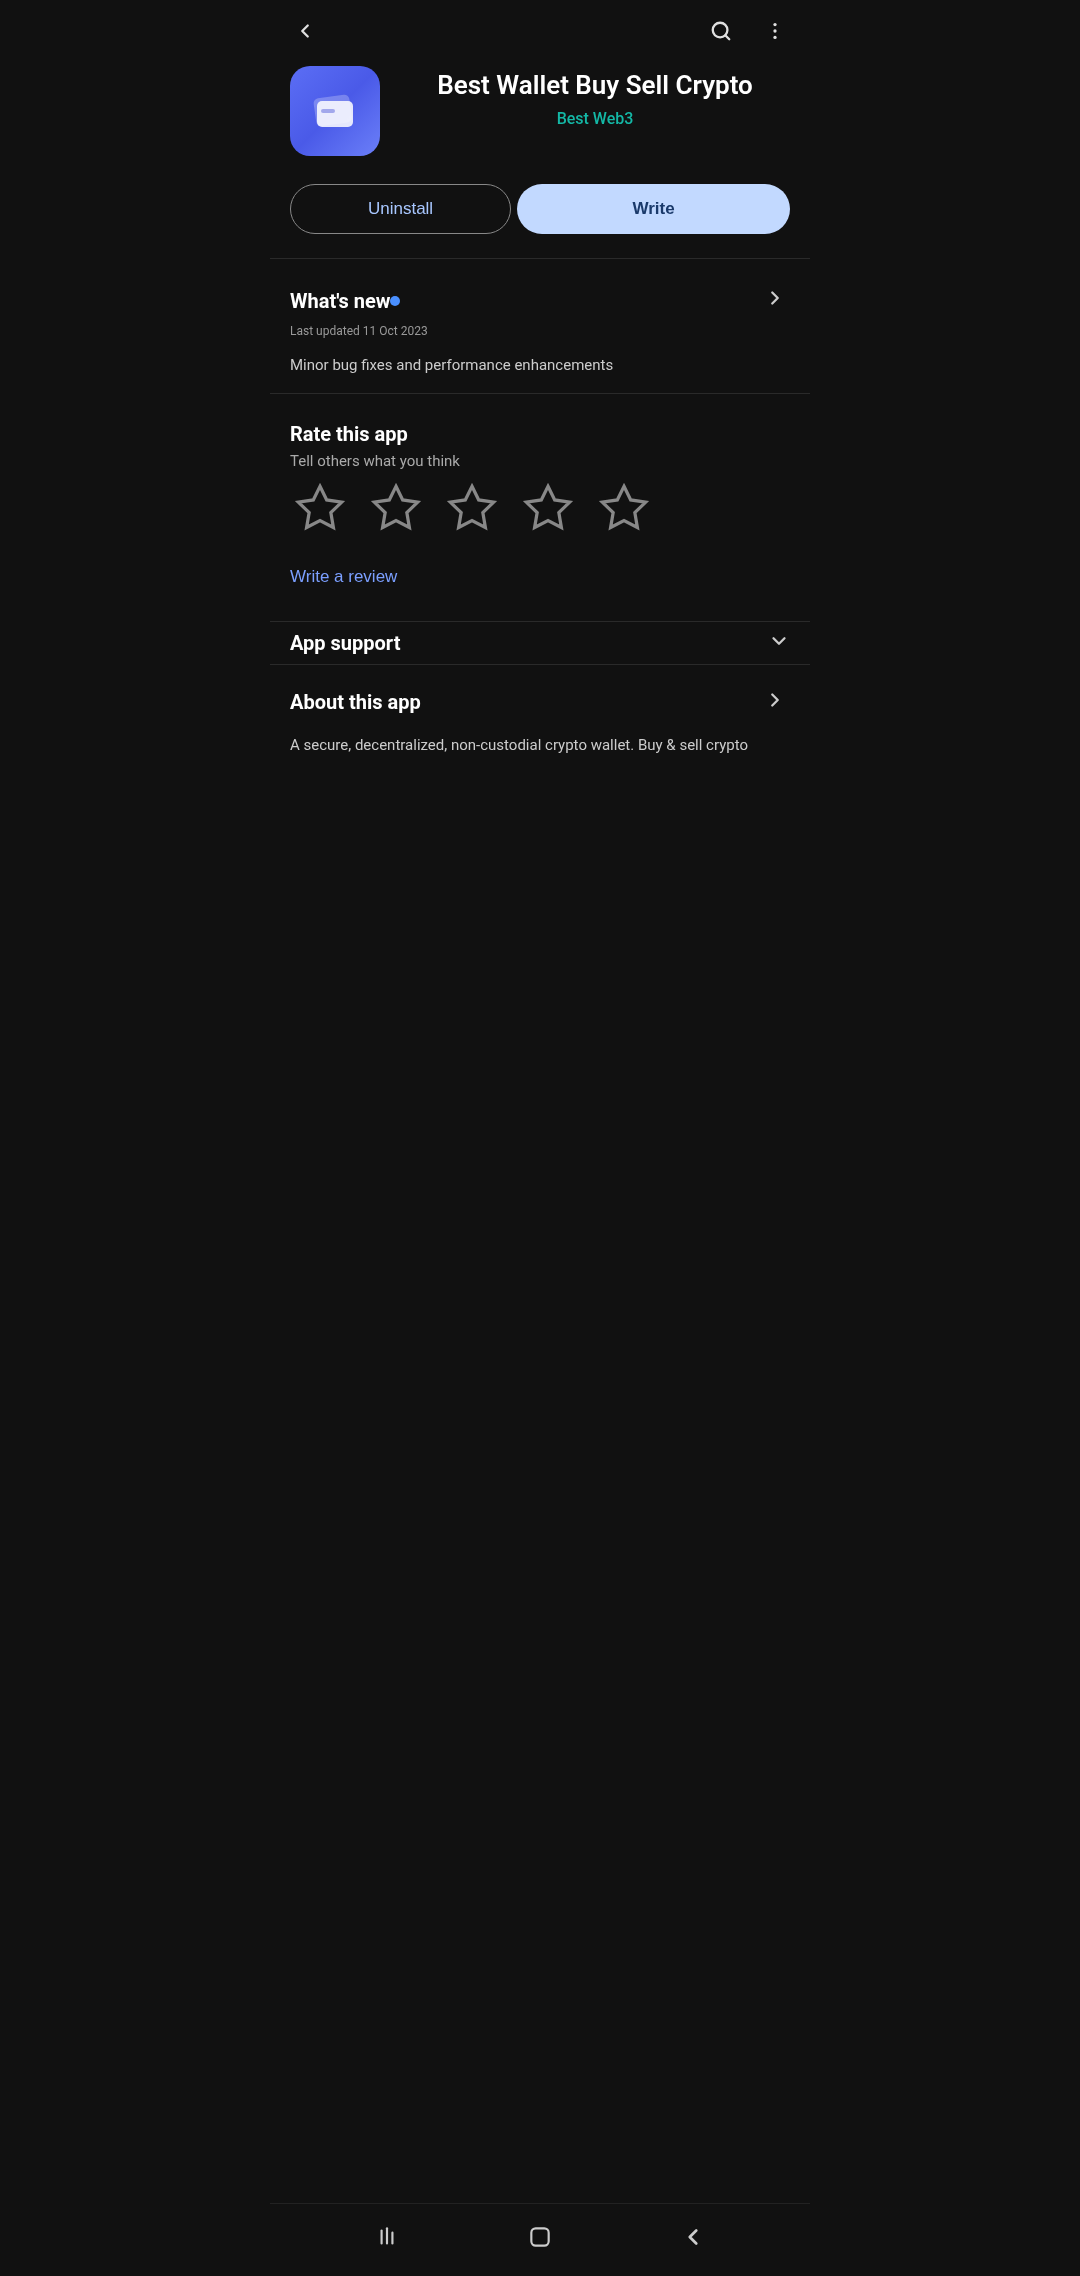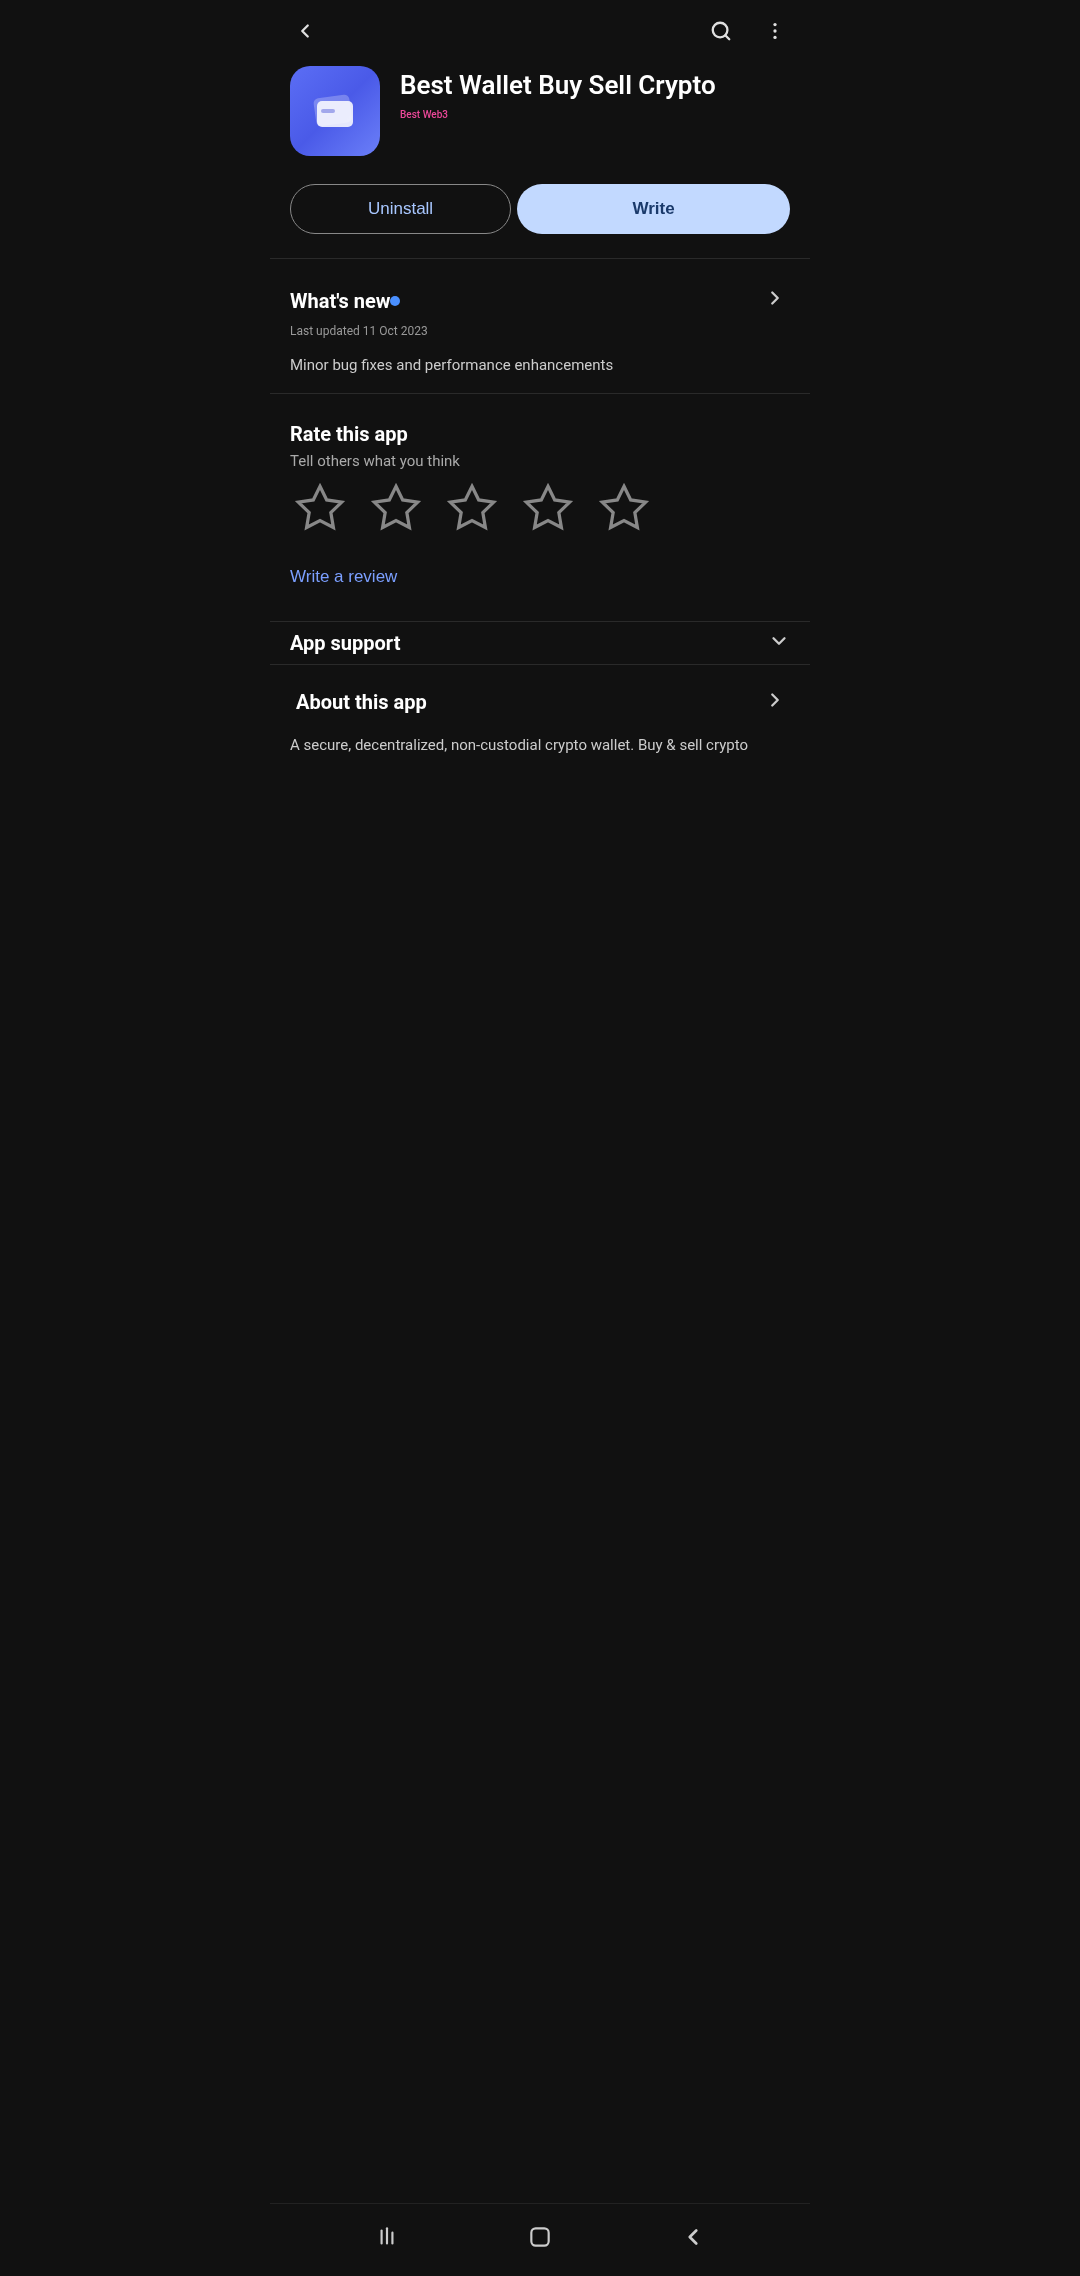--- a/index.html
+++ b/index.html
@@ -71,33 +71,34 @@
     }
 
     .app-icon svg {
       width: 60px;
       height: 60px;
     }
 
     .app-title-section {
       flex: 1;
       padding-top: 4px;
+      text-align: center;
     }
 
     .app-title {
       font-size: 26px;
       font-weight: 600;
       color: #ffffff;
       line-height: 1.2;
       margin-bottom: 8px;
     }
 
     .app-developer {
-      font-size: 10px;
-      color: #ec4899;
+      font-size: 16px;
+      color: #14b8a6;
       font-weight: 500;
     }
 
     
     .action-buttons {
       display: flex;
       gap: 6px;
       padding: 8px 20px 24px 20px;
     }
 
@@ -265,21 +266,20 @@
       display: flex;
       align-items: center;
       justify-content: space-between;
       margin-bottom: 14px;
     }
 
     .about-title {
       font-size: 20px;
       font-weight: 700;
       color: #ffffff;
-      margin-left: 6px;
     }
 
     .about-description {
       font-size: 15px;
       color: #cccccc;
       line-height: 1.55;
     }
 
     
     .bottom-nav {

